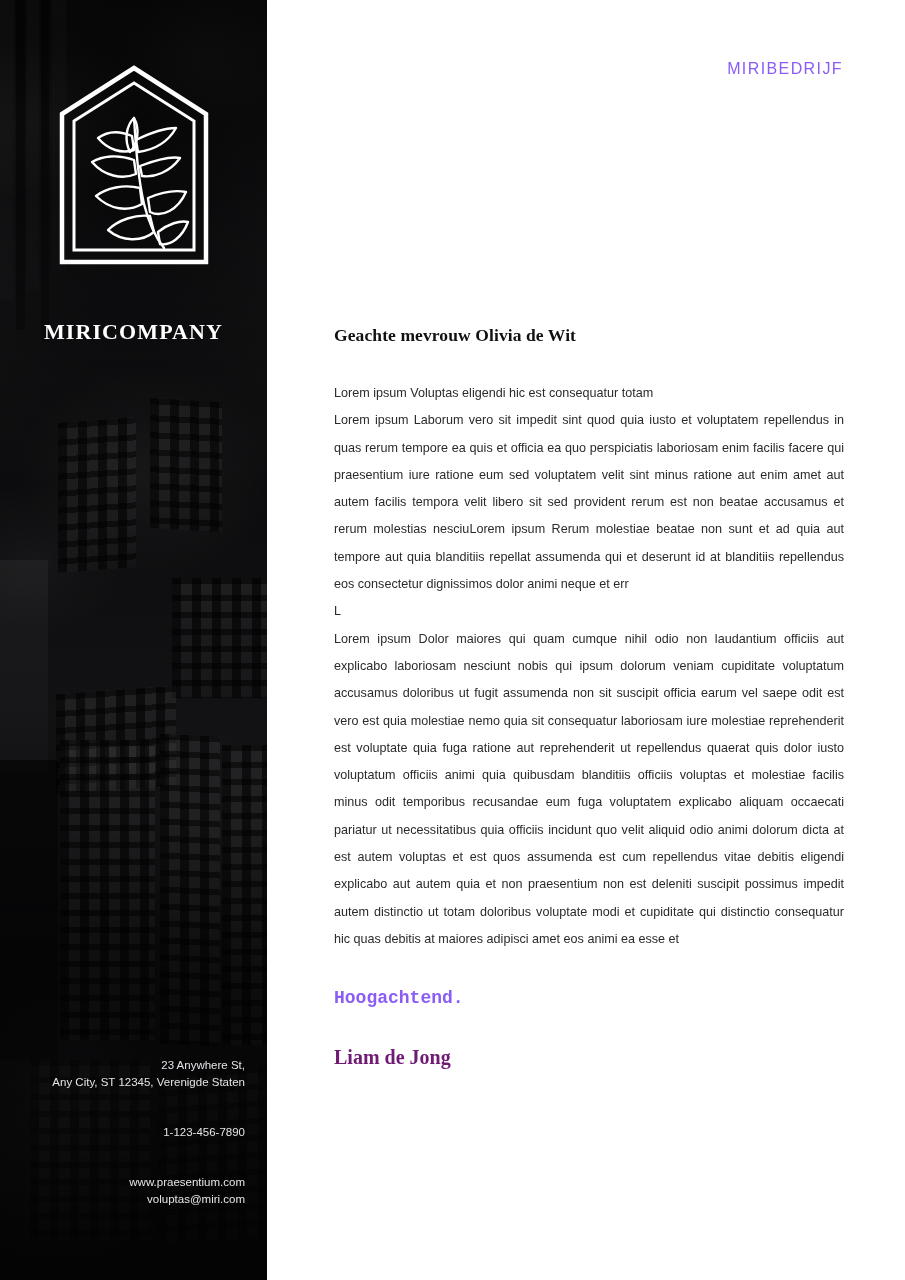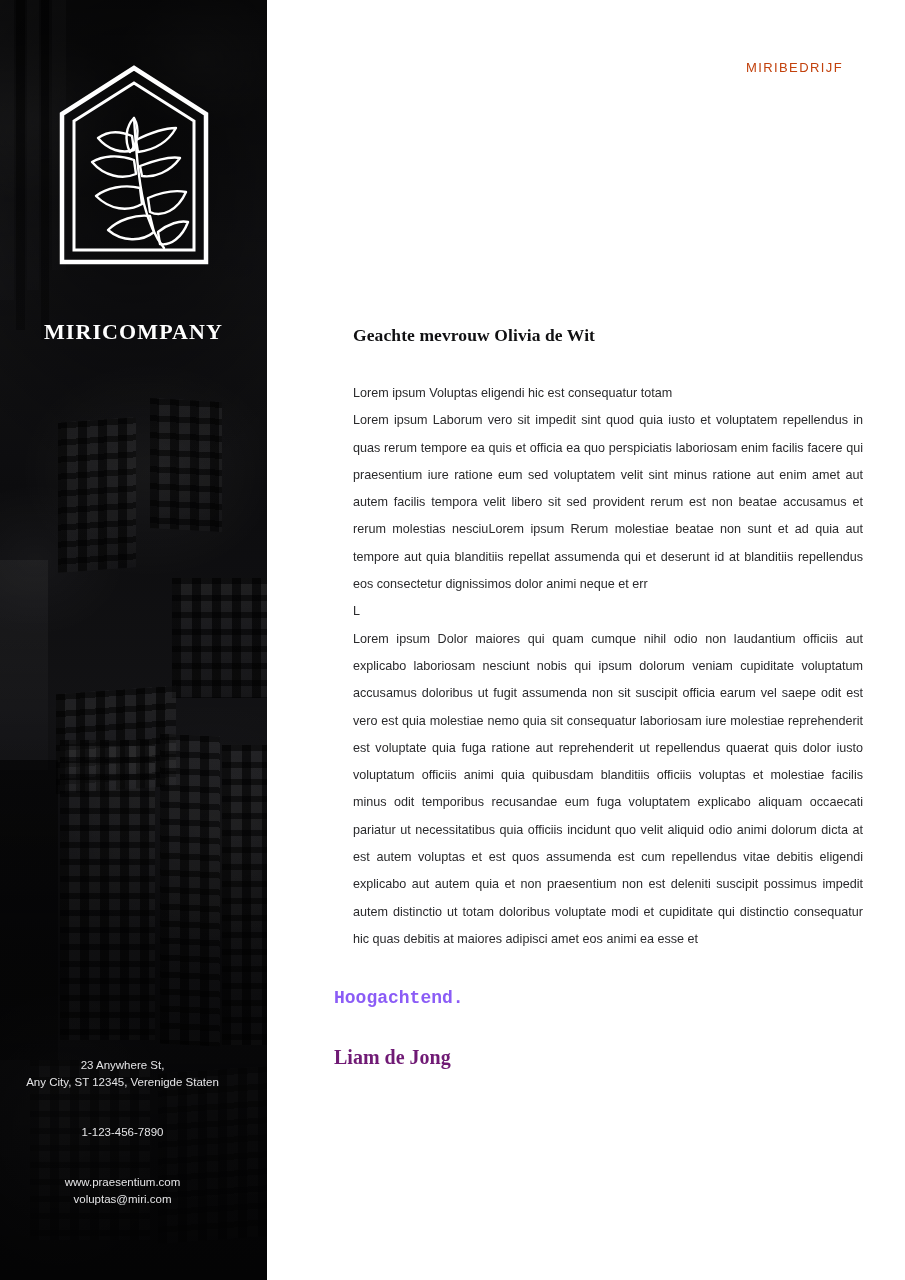--- a/index.html
+++ b/index.html
@@ -102,49 +102,48 @@
     font-size: 21px;
     letter-spacing: .2px;
     line-height: 1.18;
   }
 
   
   .contact {
     position: absolute;
     left: 0;
     width: 245px;
-    text-align: center;
+    text-align: right;
     color: #e4e4e6;
     font-size: 11.5px;
     line-height: 1.5;
     z-index: 3;
   }
   .contact-address { top: 1057px; }
   .contact-phone   { top: 1124px; }
   .contact-web     { top: 1174px; }
   .contact .line { display: block; }
 
   
   .page-head {
     position: absolute;
     right: 62px;
     top: 60px;
-    font-size: 13px;
+    font-size: 16px;
     letter-spacing: 1.4px;
-    color: #c2410c;
+    color: #8b5cf6;
     z-index: 2;
   }
 
   .letter {
     position: absolute;
     left: 334px;
     top: 325px;
     width: 510px;
     z-index: 2;
-    margin-left: 19px;
   }
   .salutation {
     font-family: "Liberation Serif", serif;
     font-weight: bold;
     font-size: 17.5px;
     color: #111113;
     margin: 0 0 34px 0;
     letter-spacing: .1px;
   }
   .para {

